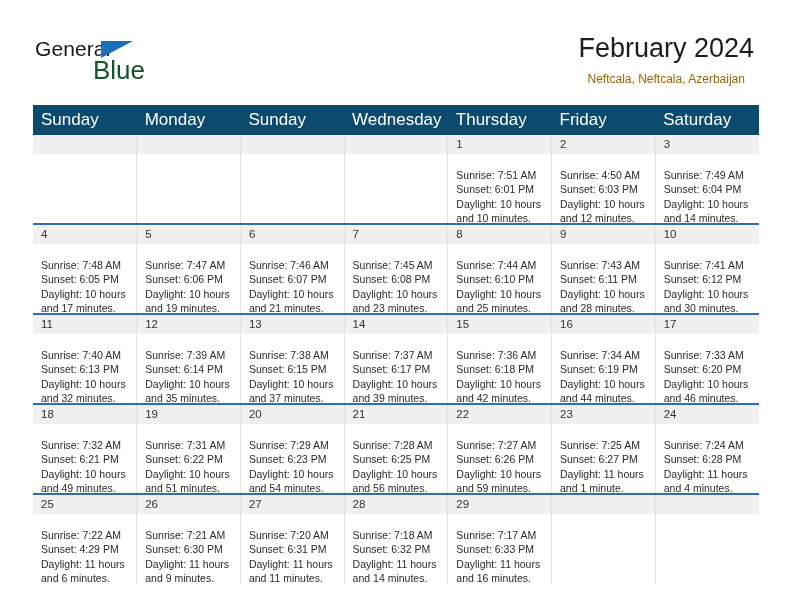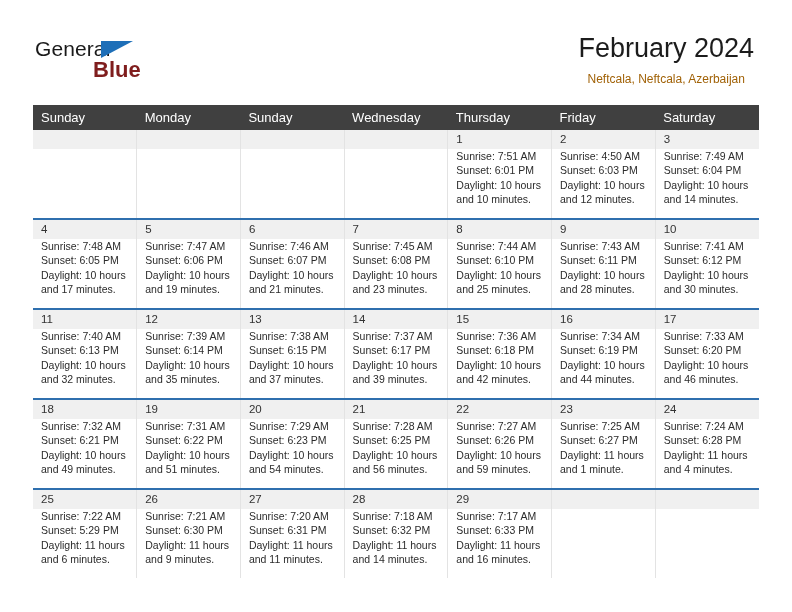--- a/index.html
+++ b/index.html
@@ -55,24 +55,24 @@
     width: 0;
     height: 0;
     border-left: 32px solid #1e6fb8;
     border-bottom: 17px solid transparent;
     border-top: 0 solid transparent;
   }
   .logo-blue {
     position: absolute;
     left: 58px;
     top: 20px;
-    font-size: 22px;
+    font-size: 26px;
     line-height: 24px;
-    color: #7f1d1d;
-    font-weight: 700;
+    color: #14532d;
+    font-weight: 400;
   }
 
   .title-block {
     position: absolute;
     right: 38px;
     top: 32px;
     text-align: center;
   }
   .cal-title {
     font-size: 27px;
@@ -95,23 +95,23 @@
     position: absolute;
     left: 33px;
     top: 105px;
     width: 726px;
     border-collapse: collapse;
     table-layout: fixed;
   }
   .calendar col { width: 103.71px; }
 
   .calendar thead th {
-    background: #404040;
+    background: #0c4a6e;
     color: #ffffff;
-    font-size: 13px;
+    font-size: 17px;
     font-weight: 400;
     text-align: left;
     padding: 5px 0 5px 8px;
     height: 11px;
     border: none;
   }
 
   .week-row > td {
     padding: 0;
     vertical-align: top;
@@ -131,21 +131,21 @@
   .daynum-band {
     background: #f0f0f0;
     height: 19px;
     padding: 2px 0 0 8px;
     box-sizing: border-box;
     font-size: 11.5px;
     line-height: 15px;
     color: #333333;
   }
   .cell-body {
-    padding: 0 6px 0 8px;
+    padding: 14px 6px 0 8px;
     font-size: 10.5px;
     line-height: 14.3px;
     color: #2b2b2b;
   }
   .cell-body div { white-space: nowrap; }
   .cell-empty .daynum-band { background: #f0f0f0; }
 </style>
 </head>
 <body>
 
@@ -483,21 +483,21 @@
               </div>
             </div>
           </td>
         </tr>
         <tr class="week-row">
           <td>
             <div class="cell-inner">
               <div class="daynum-band">25</div>
               <div class="cell-body">
                 <div>Sunrise: 7:22 AM</div>
-                <div>Sunset: 5:29 PM</div>
+                <div>Sunset: 4:29 PM</div>
                 <div>Daylight: 11 hours</div>
                 <div>and 6 minutes.</div>
               </div>
             </div>
           </td>
           <td>
             <div class="cell-inner">
               <div class="daynum-band">26</div>
               <div class="cell-body">
                 <div>Sunrise: 7:21 AM</div>

